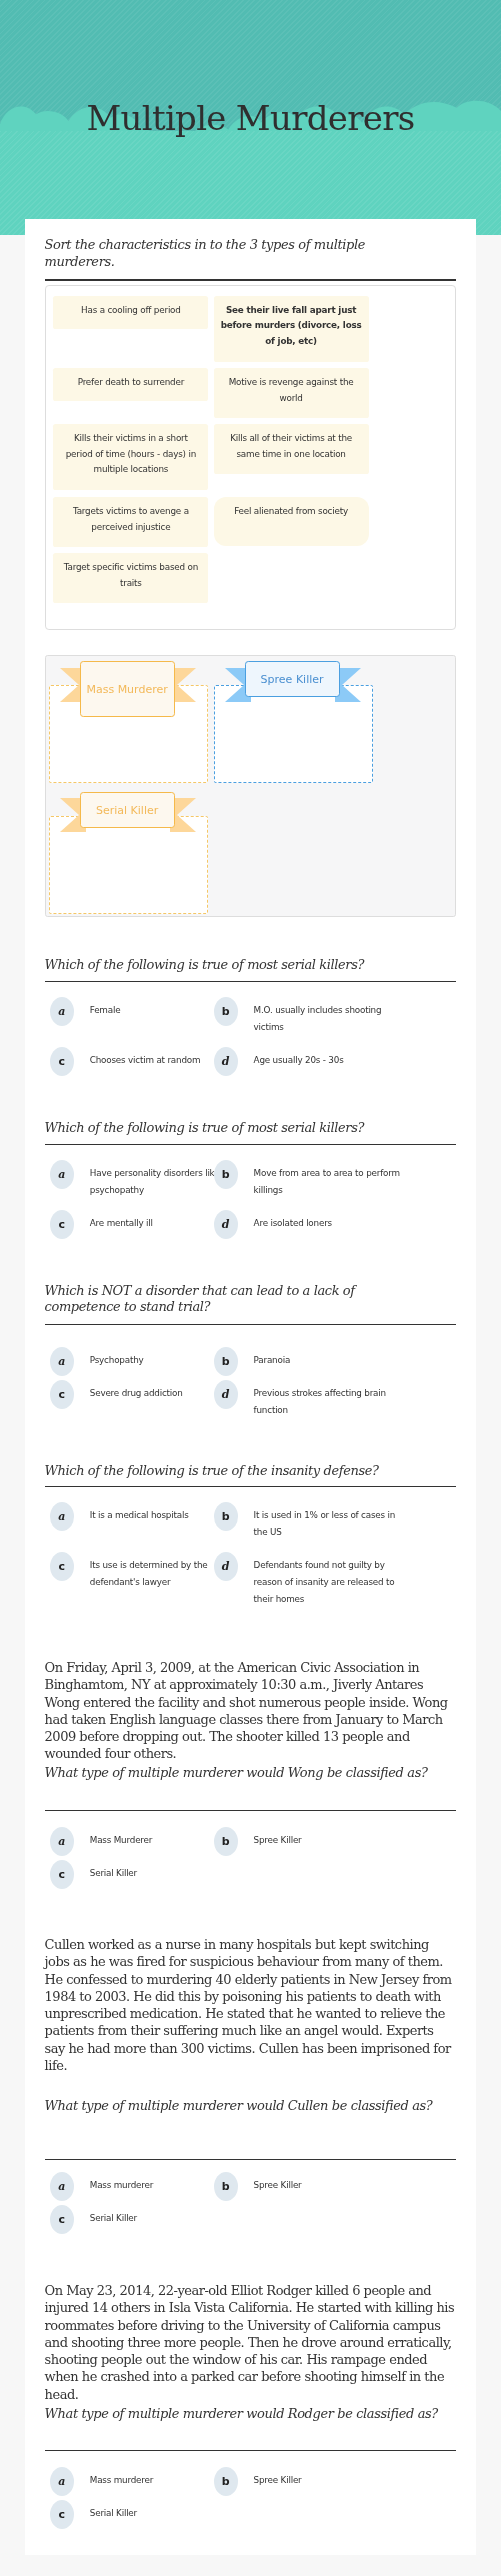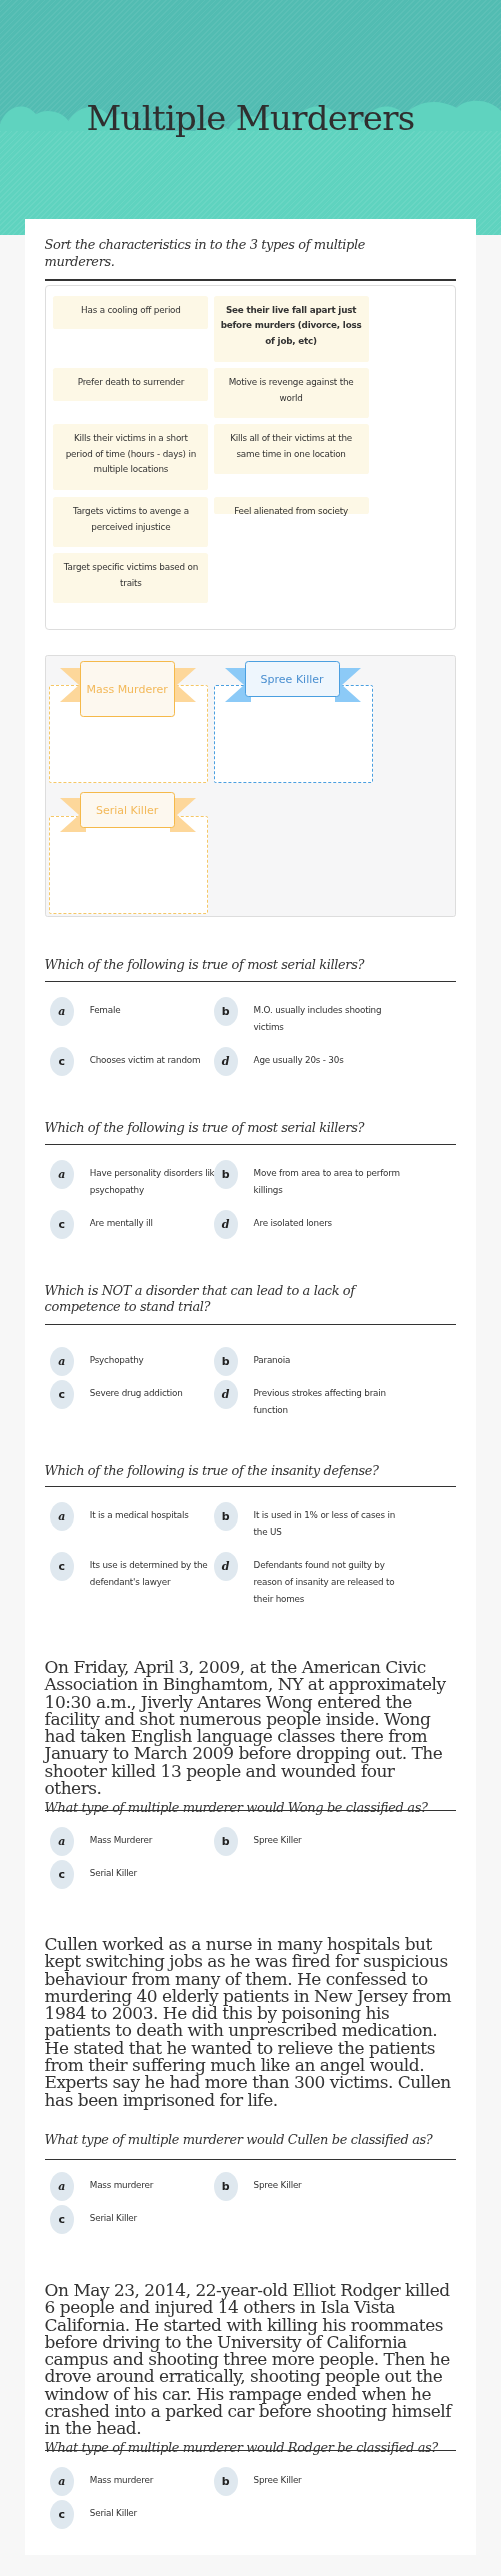--- a/index.html
+++ b/index.html
@@ -36,21 +36,21 @@
     background: #fff;
   }
   .section { position: absolute; left: 19.6px; width: 411px; }
   .q-text {
     font-family: "DejaVu Serif", serif; font-size: 13px; line-height: 16.3px; color: #333;
     letter-spacing: -0.4px;
     font-style: italic;
   }
   .rule { position: absolute; left: 0; width: 411px; height: 1.3px; background: #333; }
   .passage {
-    font-family: "DejaVu Serif", serif; font-size: 17px; line-height: 17.3px; color: #333;
+    font-family: "DejaVu Serif", serif; font-size: 13px; line-height: 17.3px; color: #333;
     letter-spacing: -0.5px;
   }
   
   .sort-box {
     position: absolute; left: 0; width: 411px; border: 0.7px solid #ddd; border-radius: 3.9px; background: #fff;
   }
   .chip {
     position: absolute; width: 155px; background: #fdf8e6; border-radius: 2.6px;
     font-family: "DejaVu Sans", sans-serif; font-size: 8.8px; line-height: 15.7px; color: #333;
     text-align: center; padding: 6.5px 6.5px; letter-spacing: -0.2px;
@@ -98,21 +98,21 @@
     <div class="rule" style="top:42px;"></div>
 
     <div class="sort-box" style="top:48px; height:345px;">
       <div class="chip" style="left:7.8px; top:9.8px; height:33px;">Has a cooling off period</div>
       <div class="chip" style="left:168px; top:9.8px; height:66px;font-weight:bold;">See their live fall apart just before murders (divorce, loss of job, etc)</div>
       <div class="chip" style="left:7.8px; top:82px; height:33px;">Prefer death to surrender</div>
       <div class="chip" style="left:168px; top:82px; height:50px;">Motive is revenge against the world</div>
       <div class="chip" style="left:168px; top:138px; height:50px;">Kills all of their victims at the same time in one location</div>
       <div class="chip" style="left:7.8px; top:138px; height:66px;">Kills their victims in a short period of time (hours - days) in multiple locations</div>
       <div class="chip" style="left:7.8px; top:211px; height:50px;">Targets victims to avenge a perceived injustice</div>
-      <div class="chip" style="left:168px; top:211px; height:17px;">Feel alienated from society</div>
+      <div class="chip" style="left:168px; top:211px; height:49px;border-radius:12px;">Feel alienated from society</div>
       <div class="chip" style="left:7.8px; top:267px; height:50px;">Target specific victims based on traits</div>
     </div>
 
     <div class="cat-box" style="top:418px;">
 
       <div class="dropzone" style="left:3.3px; top:29px; width:159px; height:98px; border-color:#f5c766;"></div>
       <div class="ribbon-tail" style="left:14.4px; top:11.8px; border-top:17.6px solid #fdd79a; border-bottom:17.6px solid #fdd79a; border-left:19.6px solid transparent; width:26px;"></div>
       <div class="ribbon-tail" style="left:124px; top:11.8px; border-top:17.6px solid #fdd79a; border-bottom:17.6px solid #fdd79a; border-right:19.6px solid transparent; width:26px;"></div>
       <div class="ribbon-label" style="left:34px; top:5.2px; width:95px; height:56px; border-color:#f5b94a; background:#fdf8ef; color:#f3b95a; line-height:21px;">Mass Murderer</div>
 

